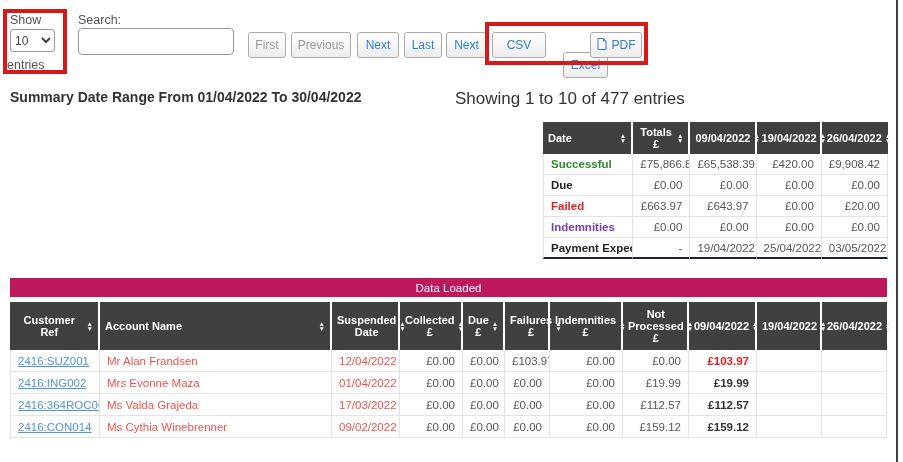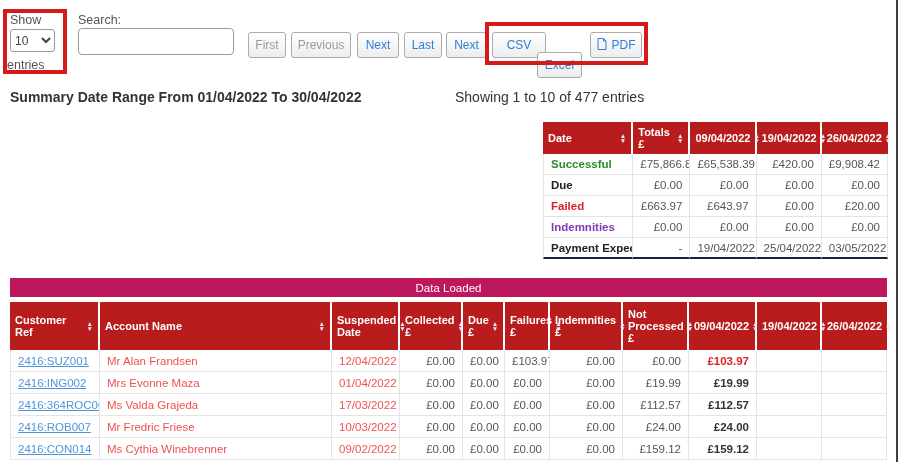--- a/index.html
+++ b/index.html
@@ -35,40 +35,40 @@
     background: linear-gradient(#ffffff, #ededed);
     font-size: 12px; color: #2f7ed8; cursor: pointer; white-space: nowrap;
   }
   .btn.disabled { color: #9b9b9b; cursor: default; }
   #btn-first    { left: 248px; width: 38px; }
   #btn-previous { left: 291px; width: 60px; }
   #btn-next     { left: 357px; width: 42px; }
   #btn-last     { left: 404px; width: 38px; }
   #btn-copy     { left: 446px; width: 41px; }
   #btn-csv      { left: 492px; width: 54px; }
-  #btn-excel    { left: 537px; width: 45px; margin-top: 20px; }
+  #btn-excel    { left: 563px; width: 45px; margin-top: 20px; }
   #btn-pdf      { left: 590px; width: 52px; }
 
   
   .annotation {
     position: absolute; border: 4px solid #d61a1a;
     pointer-events: none; z-index: 20; background: transparent;
   }
   #annotation-show   { left: 3px;  top: 9px;  width: 64px;  height: 65px; }
   #annotation-export { left: 485px; top: 22px; width: 163px; height: 43px; }
 
   
   #summary-title { left: 10px; top: 89px; font-size: 14px; font-weight: bold; color: #333; }
-  #showing-text  { left: 455px; top: 89px; font-size: 14px; color: #333; }
+  #showing-text  { left: 455px; top: 89px; font-size: 17px; color: #333; }
 
   
   table { border-collapse: separate; border-spacing: 0; table-layout: fixed; }
   th {
-    background: #b91c1c; color: #fff; font-size: 11px; font-weight: bold;
-    text-align: left; vertical-align: middle; padding: 4px 5px;
+    background: #404040; color: #fff; font-size: 11px; font-weight: bold;
+    text-align: center; vertical-align: middle; padding: 4px 5px;
     border-right: 2px solid #fff; cursor: pointer;
   }
   th:last-child { border-right: none; }
   .th-flex { display: flex; align-items: center; justify-content: space-between; gap: 3px; }
   .sort { display: flex; flex-direction: column; align-items: center; flex: 0 0 auto; }
   .sort i { font-style: normal; font-size: 6.5px; line-height: 5px; color: #e8ecf4; }
   td {
     font-size: 11.5px; color: #555; background: #fff;
     padding: 4px 7px; border-right: 1px solid #e4e4e4; border-bottom: 1px solid #e4e4e4;
     white-space: nowrap; overflow: hidden;
@@ -393,33 +393,20 @@
       <td>£0.00</td>
       <td>£0.00</td>
       <td>£0.00</td>
       <td>£0.00</td>
       <td>£112.57</td>
       <td class="val-hot">£112.57</td>
       <td></td>
       <td></td>
     </tr>
     <tr>
-      <td><a>2416:ROB007</a></td>
-      <td>Mr Fredric Friese</td>
-      <td>10/03/2022</td>
-      <td>£0.00</td>
-      <td>£0.00</td>
-      <td>£0.00</td>
-      <td>£0.00</td>
-      <td>£24.00</td>
-      <td class="val-hot">£24.00</td>
-      <td></td>
-      <td></td>
-    </tr>
-    <tr>
       <td><a>2416:CON014</a></td>
       <td>Ms Cythia Winebrenner</td>
       <td>09/02/2022</td>
       <td>£0.00</td>
       <td>£0.00</td>
       <td>£0.00</td>
       <td>£0.00</td>
       <td>£159.12</td>
       <td class="val-hot">£159.12</td>
       <td></td>

